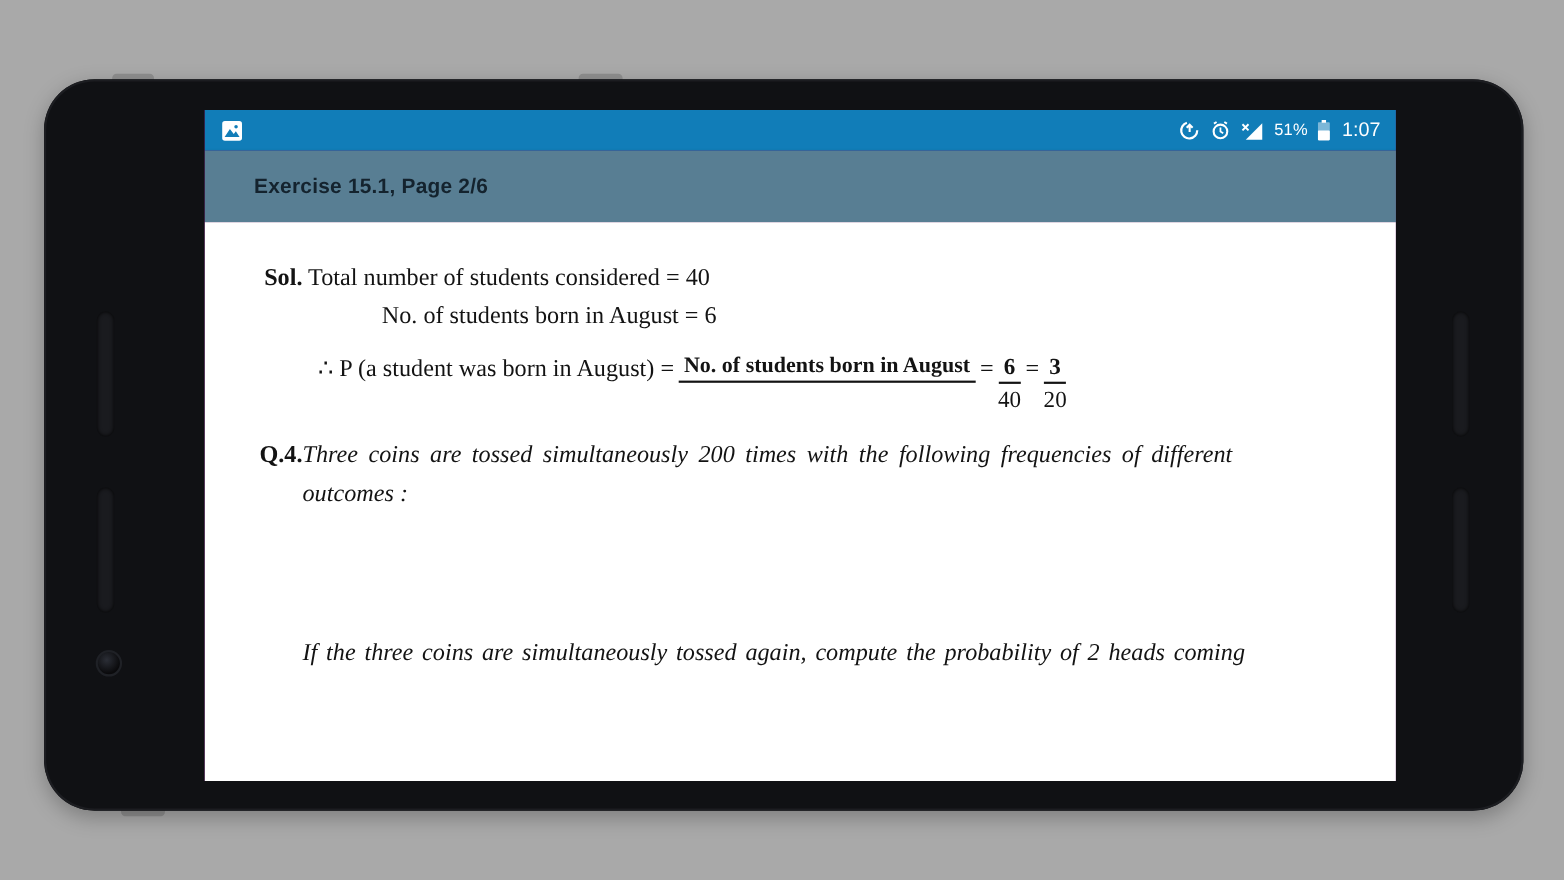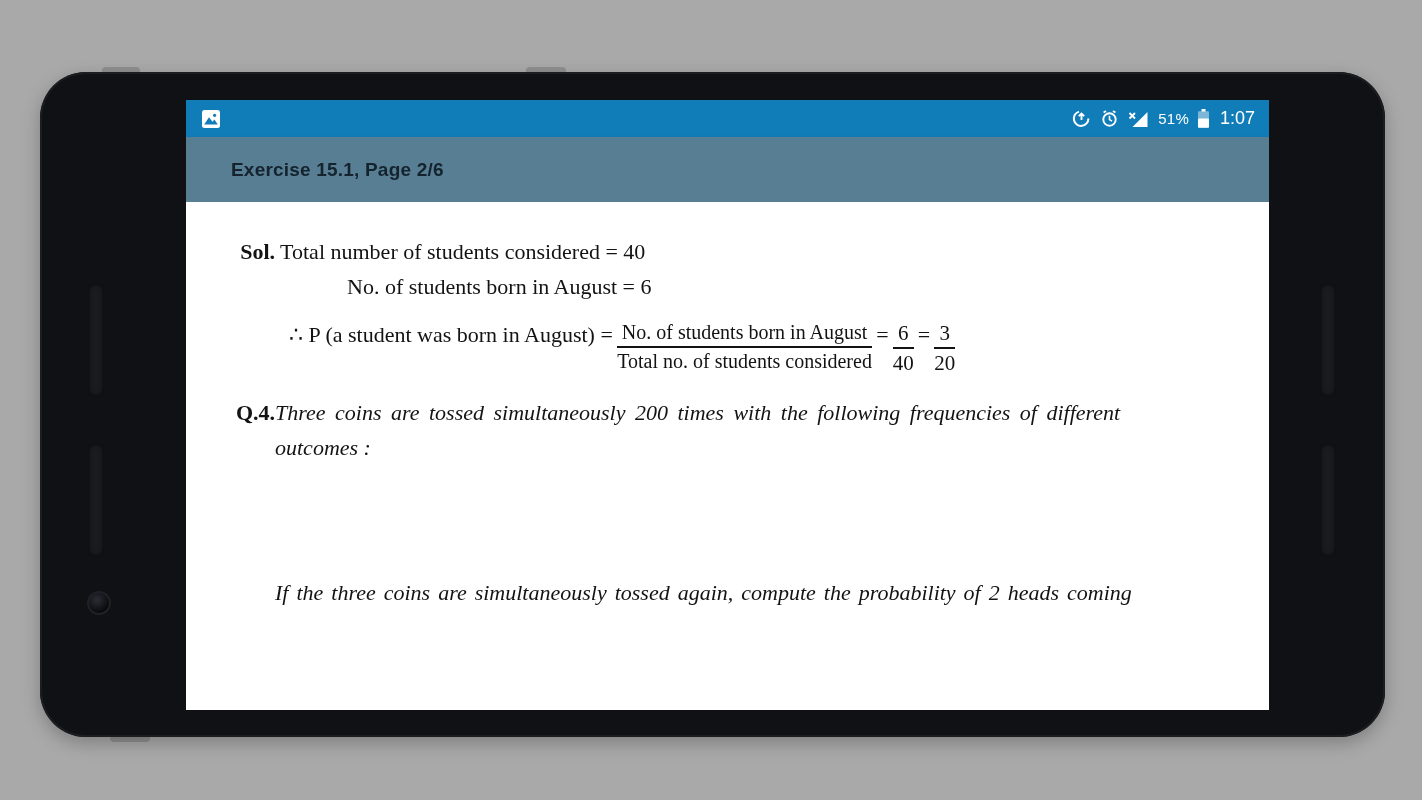--- a/index.html
+++ b/index.html
@@ -59,21 +59,21 @@
     position:absolute;left:20px;top:26px;width:1038px;height:382px;
     font-family:"Liberation Serif","DejaVu Serif",serif;color:#131313;
   }
   .row{position:absolute;white-space:nowrap;font-size:22px;line-height:28px;}
   .blab{font-weight:bold;display:inline-block;text-align:right;}
   .sol-row{left:15px;top:10px;}
   .sol-row .blab{width:54px;}
   .line2{left:141px;top:45px;}
   .prob-row{left:83px;top:93px;height:68px;display:flex;align-items:flex-start;gap:4px;}
   .frac{display:inline-flex;flex-direction:column;align-items:center;font-size:21px;line-height:24px;}
-  .frac .fnum{border-bottom:2px solid #131313;padding:0 5px 2px;}
+  .frac .fnum{border-bottom:2px solid #131313;padding:0 5px 2px;font-weight:bold;}
   .frac .fden{padding-top:2px;}
   .text-frac{font-size:20px;line-height:23px;}
   .eq{font-size:22px;}
   .q4-row{left:13px;top:171px;display:flex;}
   .q4-row .blab{width:56px;flex:none;}
   .ital{font-style:italic;}
   .q4-text{word-spacing:4px;}
   .outcomes-row{left:69px;top:206px;}
   .footer-row{left:69px;top:351px;word-spacing:2.5px;}
   
@@ -161,21 +161,20 @@
         </div>
 
         <div class="row line2">
           <span>No. of students born in August = 6</span>
         </div>
 
         <div class="row prob-row">
           <span>∴  P (a student was born in August) =</span>
           <span class="frac text-frac">
             <span class="fnum">No. of students born in August</span>
-            <span class="fden">Total no. of students considered</span>
           </span>
           <span class="eq">=</span>
           <span class="frac">
             <span class="fnum">6</span>
             <span class="fden">40</span>
           </span>
           <span class="eq">=</span>
           <span class="frac">
             <span class="fnum">3</span>
             <span class="fden">20</span>

